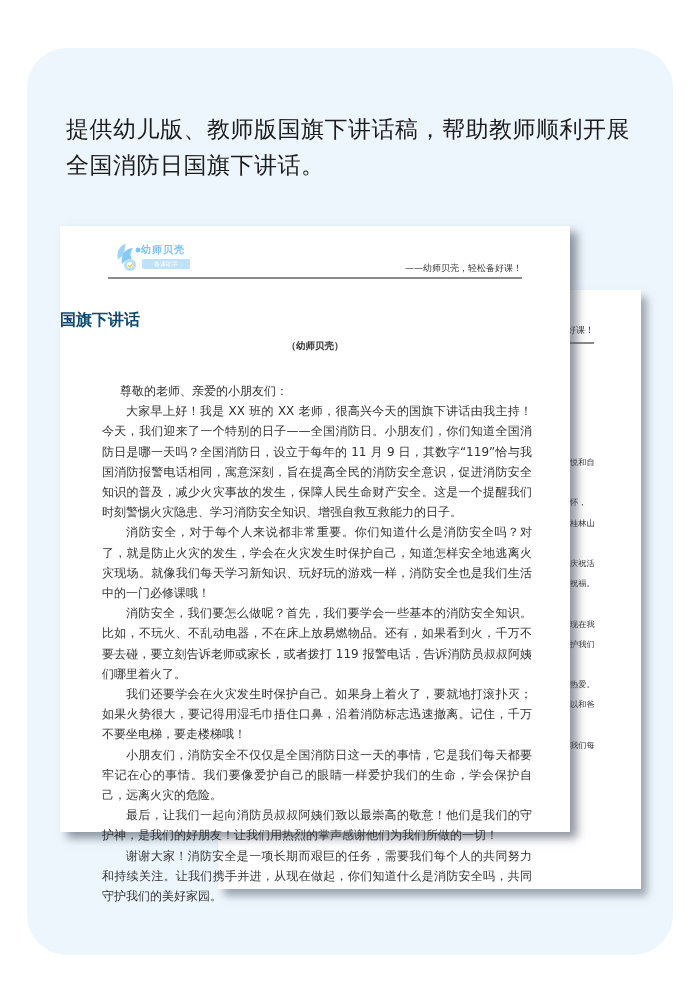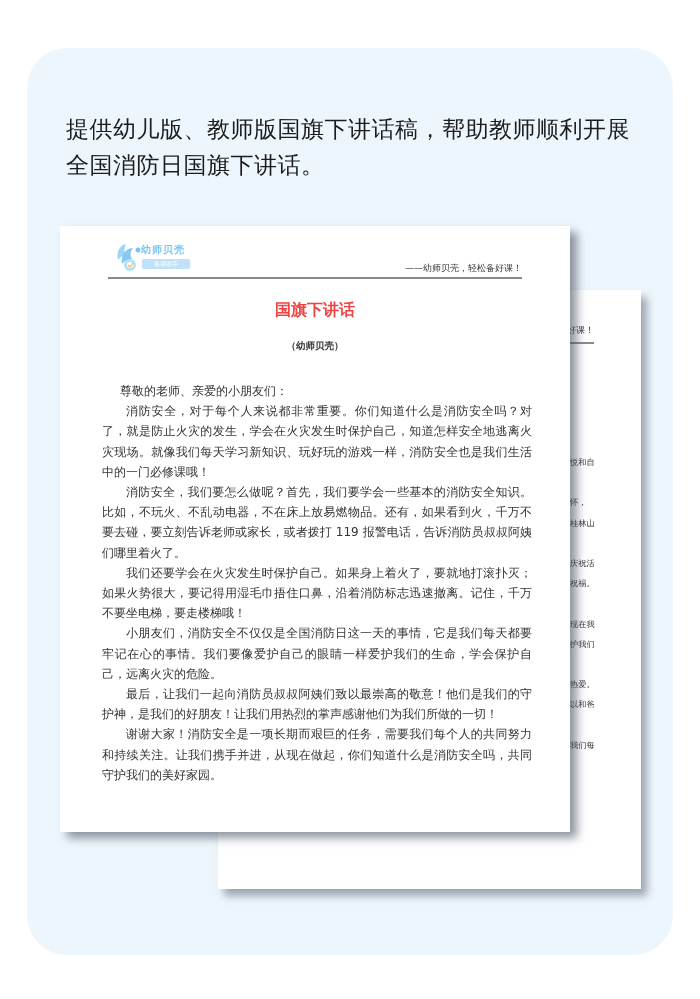--- a/index.html
+++ b/index.html
@@ -53,22 +53,22 @@
     position: absolute; left: 28px; top: 21px; width: 48px; height: 10px; background: #bfe2fa; border-radius: 2px;
     font-size: 6px; color: #ffffff; text-align: center; line-height: 10px; white-space: nowrap; overflow: hidden;
   }
   .front-motto {
     position: absolute; right: 48px; top: 36px; font-size: 9px; color: #333; white-space: nowrap;
   }
   .front-rule {
     position: absolute; left: 48px; right: 48px; top: 51px; height: 2px; background: #8a8a8a;
   }
   .doc-title {
-    position: absolute; left: 0; right: 0; top: 74px; text-align: center;
-    font-size: 16px; font-weight: bold; color: #ef4444;
+    position: absolute; left: 0; right: 0; top: 84px; text-align: left;
+    font-size: 16px; font-weight: bold; color: #0c4a6e;
   }
   .doc-subtitle {
     position: absolute; left: 0; right: 0; top: 114px; text-align: center;
     font-size: 9.5px; font-weight: bold; color: #333;
   }
   .doc-body {
     position: absolute; left: 42px; right: 38px; top: 155px;
     font-size: 12px; line-height: 20.2px; color: #333; text-align: justify;
   }
   .doc-body p { text-indent: 2em; }
@@ -117,20 +117,21 @@
     <span class="tagbox">备课助手</span>
   </div>
   <div class="front-motto">——幼师贝壳，轻松备好课！</div>
   <div class="front-rule"></div>
 
   <div class="doc-title">国旗下讲话</div>
   <div class="doc-subtitle">（幼师贝壳）</div>
 
   <div class="doc-body">
     <p class="salutation">尊敬的老师、亲爱的小朋友们：</p>
+    <p>大家早上好！我是 XX 班的 XX 老师，很高兴今天的国旗下讲话由我主持！今天，我们迎来了一个特别的日子——全国消防日。小朋友们，你们知道全国消防日是哪一天吗？全国消防日，设立于每年的 11 月 9 日，其数字“119”恰与我国消防报警电话相同，寓意深刻，旨在提高全民的消防安全意识，促进消防安全知识的普及，减少火灾事故的发生，保障人民生命财产安全。这是一个提醒我们时刻警惕火灾隐患、学习消防安全知识、增强自救互救能力的日子。</p>
     <p>消防安全，对于每个人来说都非常重要。你们知道什么是消防安全吗？对了，就是防止火灾的发生，学会在火灾发生时保护自己，知道怎样安全地逃离火灾现场。就像我们每天学习新知识、玩好玩的游戏一样，消防安全也是我们生活中的一门必修课哦！</p>
     <p>消防安全，我们要怎么做呢？首先，我们要学会一些基本的消防安全知识。比如，不玩火、不乱动电器，不在床上放易燃物品。还有，如果看到火，千万不要去碰，要立刻告诉老师或家长，或者拨打 119 报警电话，告诉消防员叔叔阿姨们哪里着火了。</p>
     <p>我们还要学会在火灾发生时保护自己。如果身上着火了，要就地打滚扑灭；如果火势很大，要记得用湿毛巾捂住口鼻，沿着消防标志迅速撤离。记住，千万不要坐电梯，要走楼梯哦！</p>
     <p>小朋友们，消防安全不仅仅是全国消防日这一天的事情，它是我们每天都要牢记在心的事情。我们要像爱护自己的眼睛一样爱护我们的生命，学会保护自己，远离火灾的危险。</p>
     <p>最后，让我们一起向消防员叔叔阿姨们致以最崇高的敬意！他们是我们的守护神，是我们的好朋友！让我们用热烈的掌声感谢他们为我们所做的一切！</p>
     <p>谢谢大家！消防安全是一项长期而艰巨的任务，需要我们每个人的共同努力和持续关注。让我们携手并进，从现在做起，你们知道什么是消防安全吗，共同守护我们的美好家园。</p>
   </div>
 </div>
 
 </body></html>

